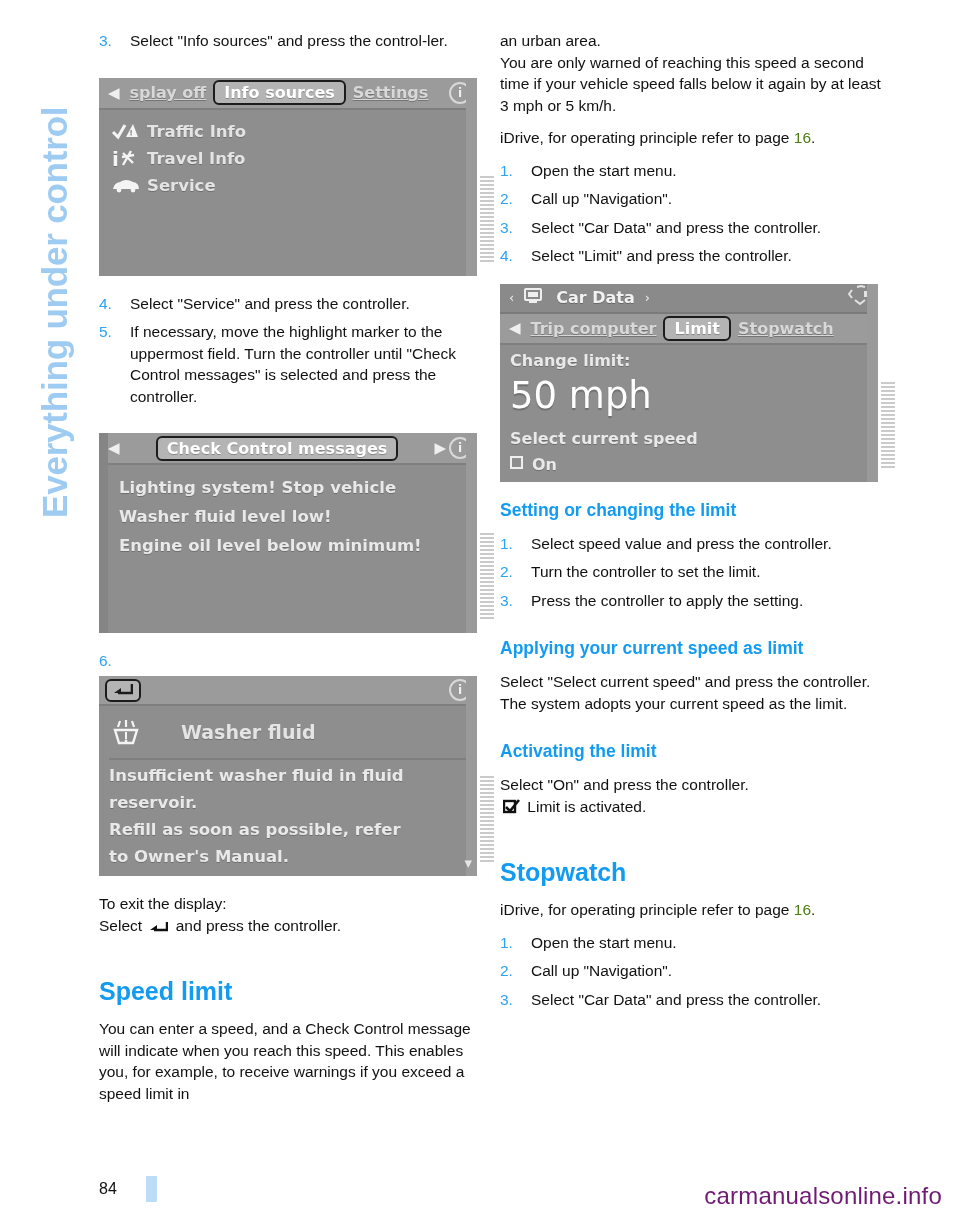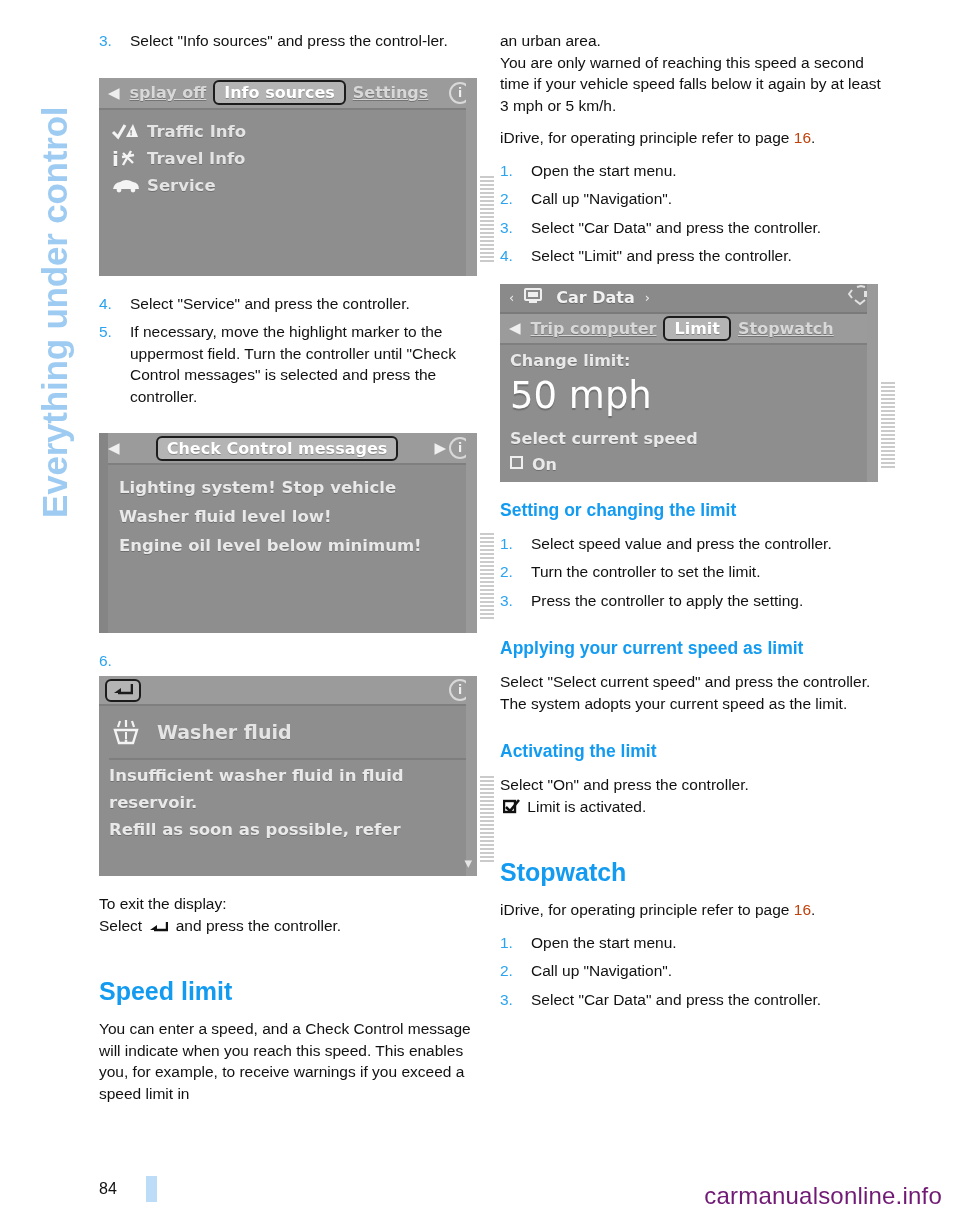--- a/index.html
+++ b/index.html
@@ -84,21 +84,21 @@
     font-weight: bold;
     line-height: 23px;
   }
   h2.heading-big {
     margin: 0;
     color: #129bf0;
     font-size: 25px;
     font-weight: bold;
     line-height: 31px;
   }
-  .pageref { color: #c2410c; }
+  .pageref { color: #4d7c0f; }
 
   
   .shot {
     position: relative;
     width: 378px;
     background: #8e8e8e;
     color: #e9e9e9;
     overflow: hidden;
     font-family: "DejaVu Sans", sans-serif;
   }
@@ -358,35 +358,36 @@
           <span class="tab sel" style="padding:0 6px;">
             <svg width="20" height="14" viewBox="0 0 20 14">
               <path d="M19 2 L19 11 L5 11" stroke="#1c1c1c" stroke-width="2.6" fill="none"></path>
               <path d="M8 6 L1 11 L8 11 Z" fill="#1c1c1c"></path>
             </svg>
           </span>
           <span class="spacer"></span>
           <span class="idisc">i</span>
         </div>
         <div class="body" style="padding:4px 10px 0;">
-          <div class="row" style="line-height:44px;">
+          <div class="row" style="line-height:44px;gap:24px;">
             <span class="gicon" style="width:48px;">
               <svg width="34" height="28" viewBox="0 0 34 28">
                 <path d="M6 12 L28 12 L24 25 L10 25 Z" fill="none" stroke="#f4f4f4" stroke-width="2.4"></path>
                 <path d="M17 14 L17 21" stroke="#f4f4f4" stroke-width="2"></path>
                 <circle cx="17" cy="23" r="1.4" fill="#f4f4f4"></circle>
                 <path d="M9 9 L11 3 M17 9 L17 2 M25 9 L23 3" stroke="#f4f4f4" stroke-width="2.2"></path>
               </svg>
             </span>
             <span style="font-size:19px;">Washer fluid</span>
           </div>
           <div class="sep"></div>
           <div class="line" style="line-height:27px;">Insufficient washer fluid in fluid</div>
           <div class="line" style="line-height:27px;">reservoir.</div>
           <div class="line" style="line-height:27px;">Refill as soon as possible, refer</div>
+          <div class="line" style="line-height:27px;">to Owner's Manual.</div>
         </div>
         <div class="scrollstrip"></div>
         <div class="downcaret">▾</div>
       </div>
       <div class="shot-caption"></div>
     </div>
 
     <div class="gap-m"></div>
 
     <p class="body">To exit the display:</p>

